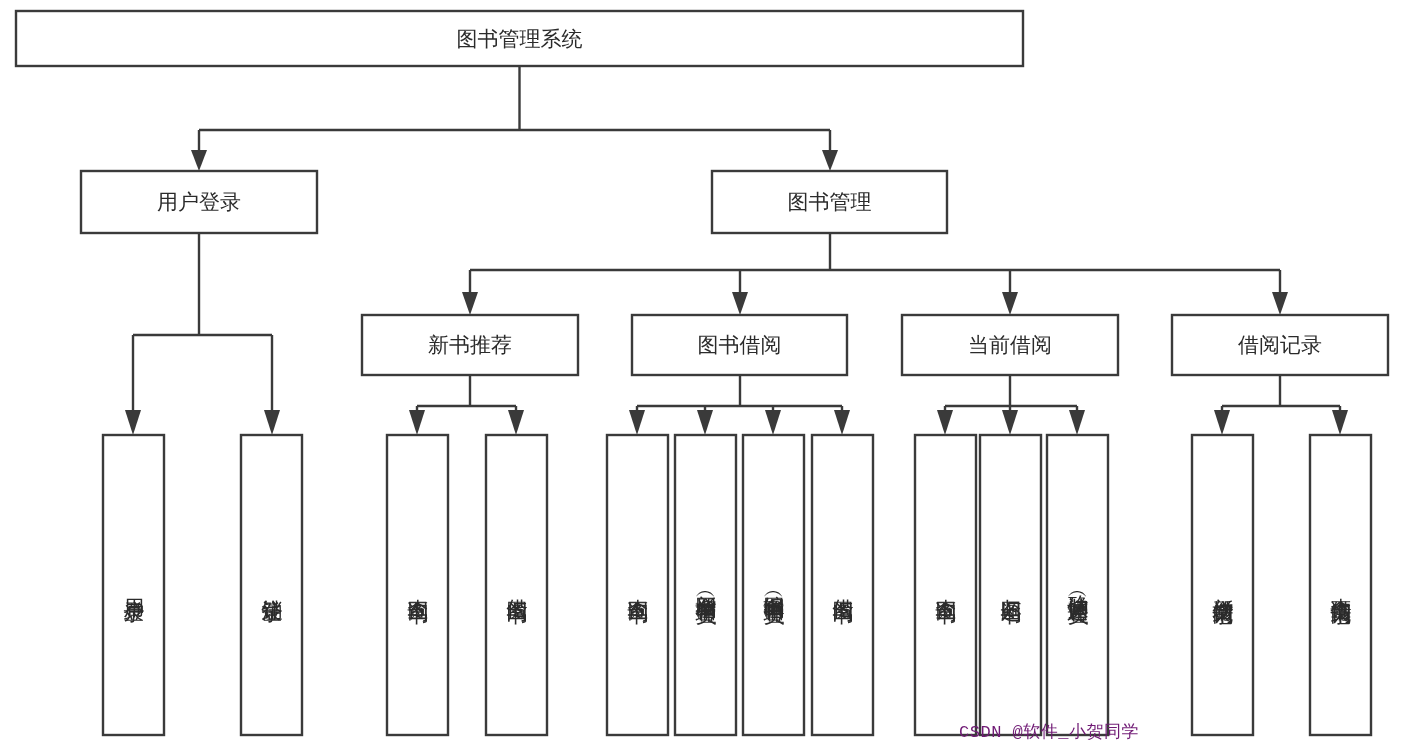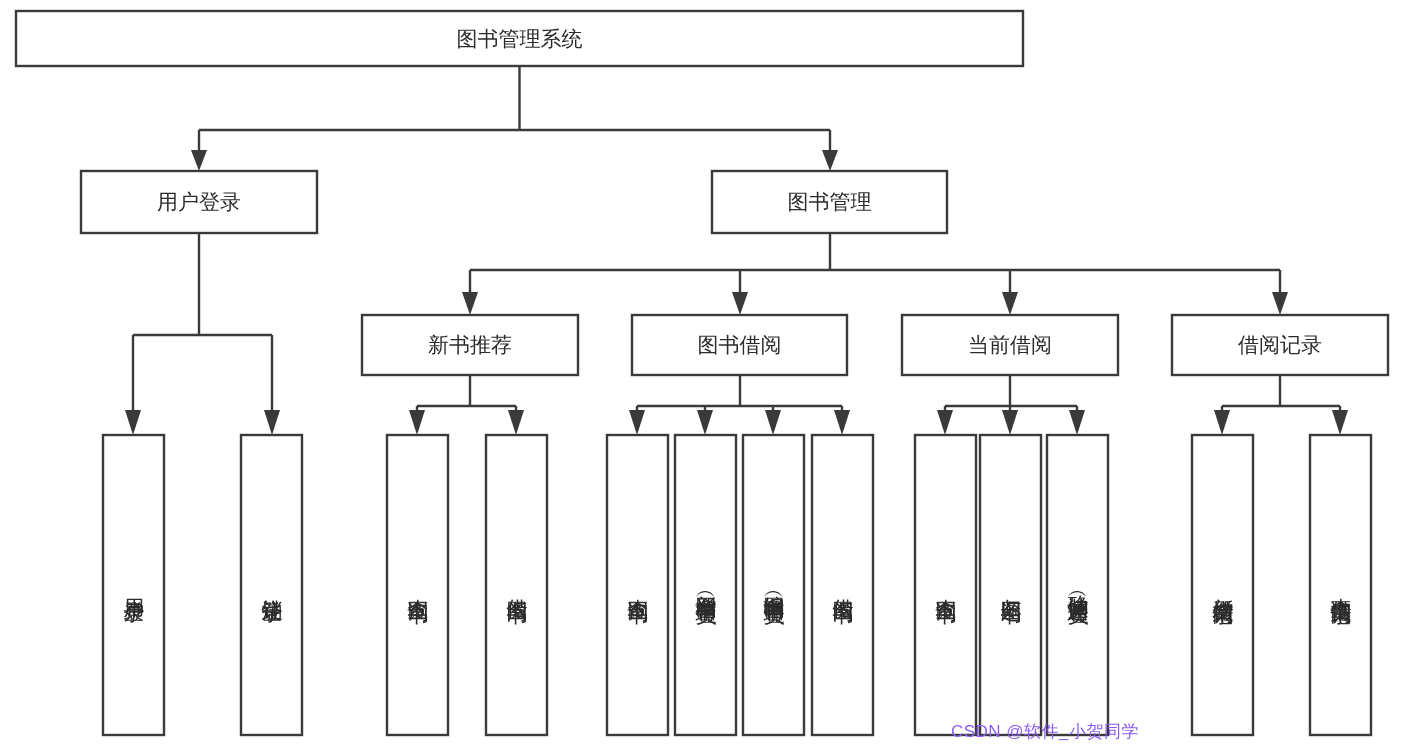--- a/index.html
+++ b/index.html
@@ -61,23 +61,23 @@
     line-height: 1.18;
     letter-spacing: 1.5px;
     color: #2b2b2b;
     white-space: nowrap;
     pointer-events: none;
   }
   .watermark {
     position: absolute;
     right: 8px;
     bottom: 4px;
-    font-family: Liberation Sans, sans-serif;
+    font-family: Liberation Mono, monospace;
     font-size: 17px;
-    color: #8b5cf6;
+    color: #701a75;
     letter-spacing: 0.5px;
     white-space: nowrap;
   }
 </style>
 </head>
 <body>
 
 <div id="diagram-root">
 
   <svg id="flow-svg" viewBox="0 0 1405 747">

